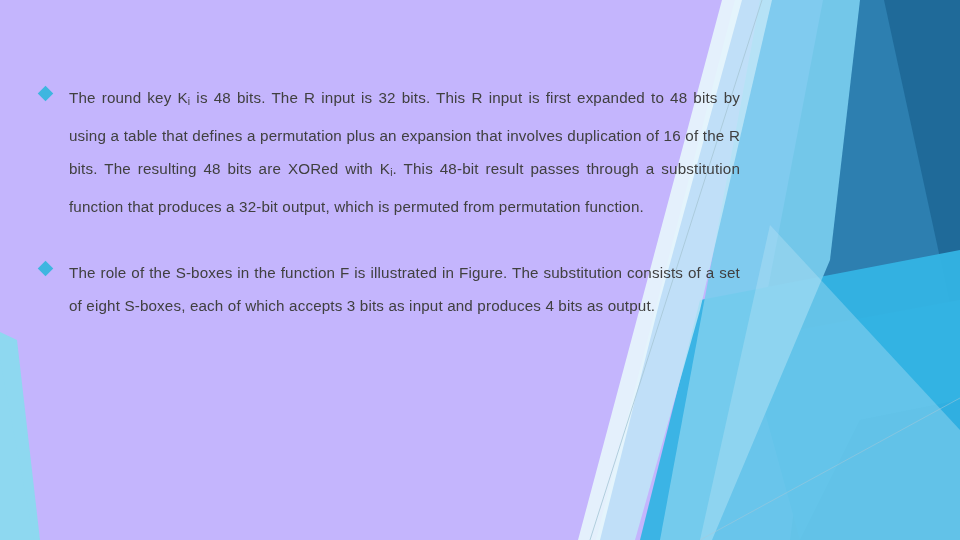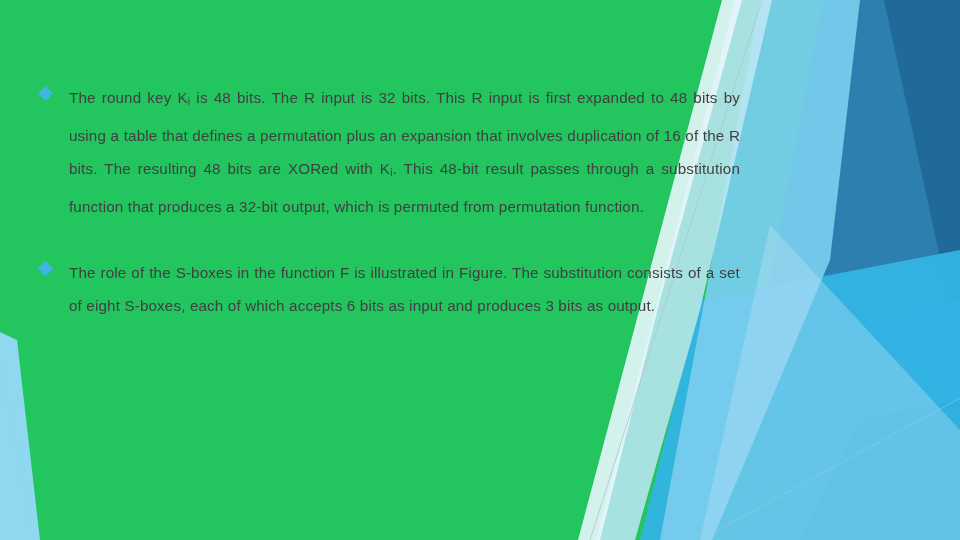--- a/index.html
+++ b/index.html
@@ -10,21 +10,21 @@
     width: 960px;
     height: 540px;
     overflow: hidden;
     background: #ffffff;
     font-family: "Liberation Sans", sans-serif;
   }
   #slide {
     position: relative;
     width: 960px;
     height: 540px;
-    background: #22c55e;
+    background: #c4b5fd;
     overflow: hidden;
   }
   #decor {
     position: absolute;
     top: 0;
     left: 0;
     width: 960px;
     height: 540px;
     pointer-events: none;
   }
@@ -104,17 +104,17 @@
 
   <div id="content">
 
     <div class="bullet-block" id="para1">
       <span class="bullet-marker"></span>
       <div class="bullet-text"><span>The round key K</span><sub>i</sub><span> is 48 bits. The R input is 32 bits. This R input is first expanded to 48 bits by using a table that defines a permutation plus an expansion that involves duplication of 16 of the R bits. The resulting 48 bits are XORed with K</span><sub>i</sub><span>. This 48-bit result passes through a substitution function that produces a 32-bit output, which is permuted from permutation function.</span></div>
     </div>
 
     <div class="bullet-block" id="para2">
       <span class="bullet-marker"></span>
-      <div class="bullet-text">The role of the S-boxes in the function F is illustrated in Figure. The substitution consists of a set of eight S-boxes, each of which accepts 6 bits as input and produces 3 bits as output.</div>
+      <div class="bullet-text">The role of the S-boxes in the function F is illustrated in Figure. The substitution consists of a set of eight S-boxes, each of which accepts 3 bits as input and produces 4 bits as output.</div>
     </div>
 
   </div>
 </div>
 
 </body></html>

